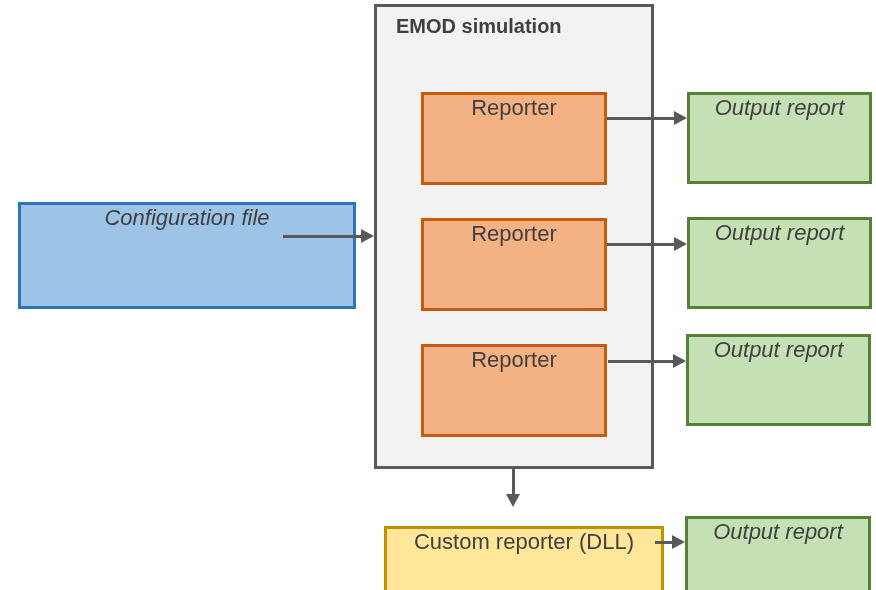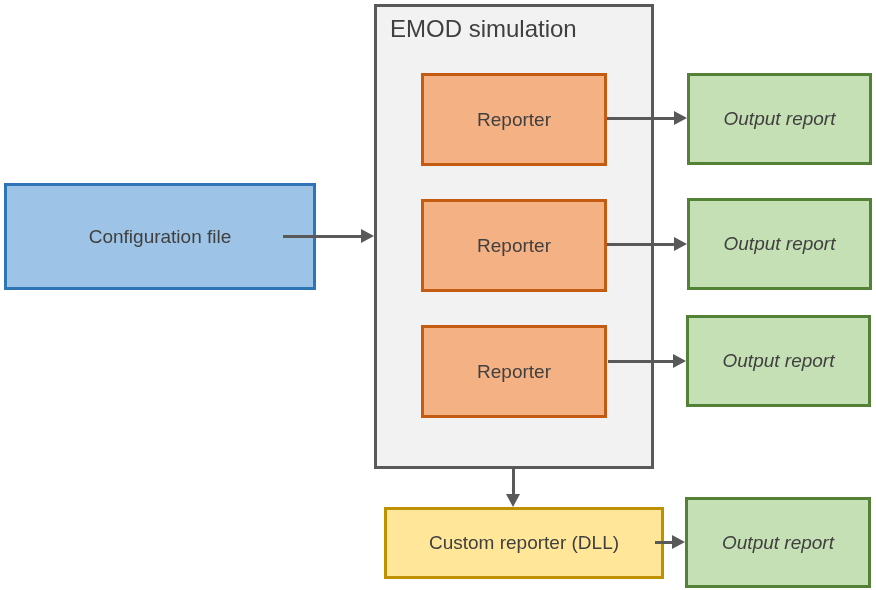--- a/index.html
+++ b/index.html
@@ -19,43 +19,45 @@
     position: relative;
     width: 876px;
     height: 590px;
     background: var(--canvas);
     overflow: hidden;
     color: var(--text);
   }
   .node {
     position: absolute;
     display: flex;
-    align-items: center;
     justify-content: center;
     text-align: center;
-    font-size: 19px;
+    font-size: 22px;
     color: var(--text);
+    margin-top: 19px;
   }
   .node-config {
-    left: 4px; top: 183px; width: 312px; height: 107px;
+    left: 18px; top: 183px; width: 338px; height: 107px;
     background: var(--config-fill);
     border: 3px solid var(--config-border);
+    font-style: italic;
   }
   .group-emod {
     position: absolute;
     left: 374px; top: 4px; width: 280px; height: 465px;
     background: var(--container-fill);
     border: 3px solid var(--container-border);
   }
   .group-title {
     position: absolute;
-    left: 13px; top: 8px;
-    font-size: 24px;
+    left: 19px; top: 8px;
+    font-size: 20px;
     color: var(--text);
     white-space: nowrap;
+    font-weight: bold;
   }
   .node-reporter {
     left: 44px; width: 186px; height: 93px;
     background: var(--reporter-fill);
     border: 3px solid var(--reporter-border);
   }
   .r1 { top: 66px; }
   .r2 { top: 192px; }
   .r3 { top: 318px; }
   .node-output {

